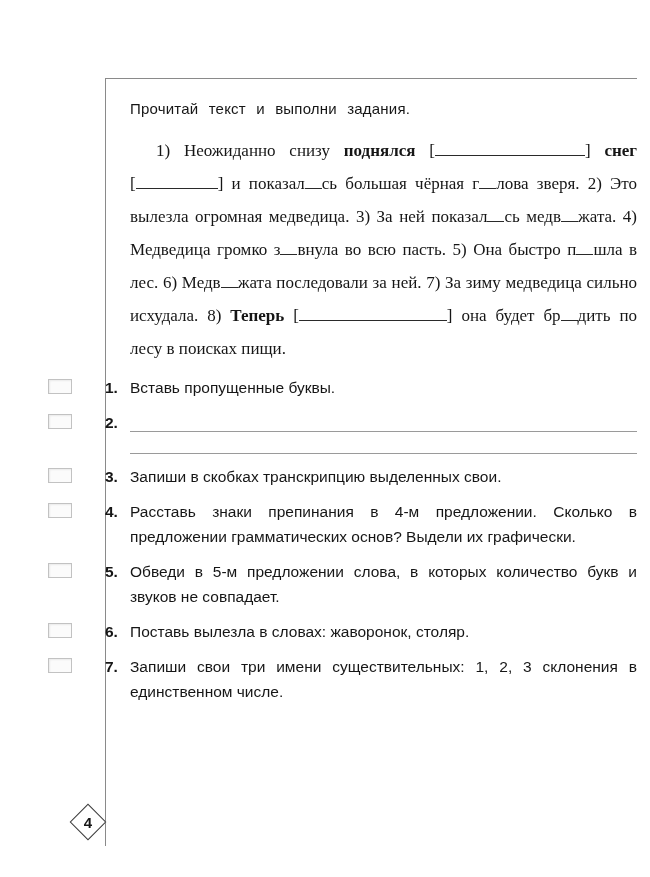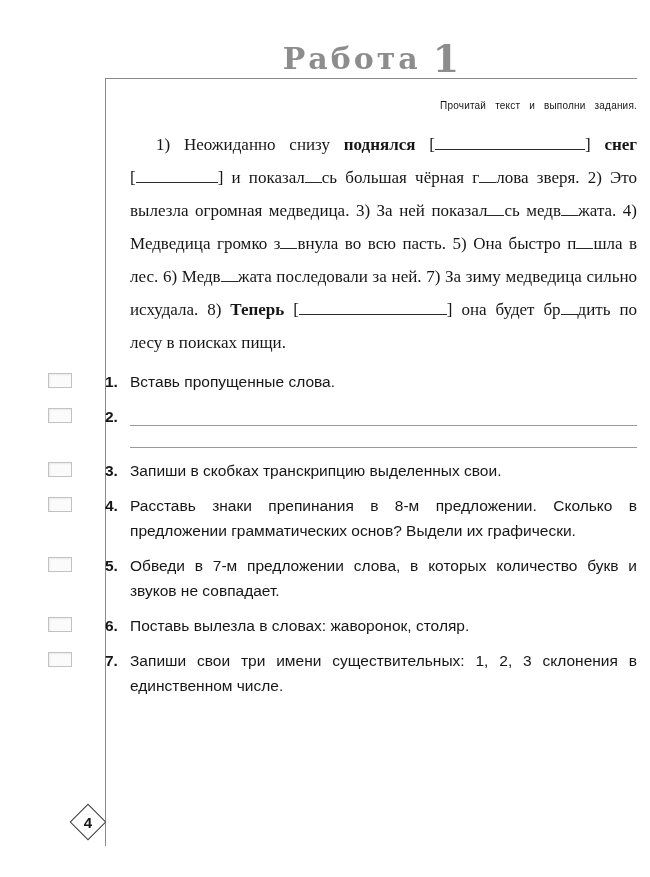--- a/index.html
+++ b/index.html
@@ -25,22 +25,22 @@
     font-weight:700;
     color:var(--title-gray,#8d8d8d);
   }
   .title-word { font-size:30px; letter-spacing:3px; vertical-align:baseline; }
   .title-num  { font-size:38px; margin-left:12px; vertical-align:-3px; }
 
   
   .content { position:absolute; left:130px; right:13px; top:100px; }
 
   .intro {
-    text-align:right;
-    font-size:10px;
+    text-align:left;
+    font-size:15px;
     word-spacing:6px;
     letter-spacing:0.2px;
     margin-bottom:17px;
   }
 
   .reading {
     font-family:"Liberation Serif", serif;
     font-size:17px;
     line-height:33px;
     text-align:justify;
@@ -91,34 +91,31 @@
   }
 </style>
 </head>
 <body>
 
 <div class="page">
 
   <div class="rule-h"></div>
   <div class="rule-v"></div>
 
-  <div class="title-wrap">
-    <span class="title-word">Работа</span><span class="title-num">1</span>
-  </div>
 
   <div class="content">
     <div class="intro">Прочитай текст и выполни задания.</div>
 
     <div class="reading"><span>1) Неожиданно снизу </span><span class="bold">поднялся</span><span> </span><span class="nowrap">[<span class="blank-line" style="width: 150px;"></span>]</span><span> </span><span class="bold">снег</span><span> </span><span class="nowrap">[<span class="blank-line" style="width: 82px;"></span>]</span><span> и </span><span class="nowrap"><span>показал</span><span class="blank-line" style="width: 17px;"></span><span>сь</span></span><span> большая чёрная </span><span class="nowrap"><span>г</span><span class="blank-line" style="width: 17px;"></span><span>лова</span></span><span> зверя. 2) Это вылезла огромная медведица. 3) За ней </span><span class="nowrap"><span>показал</span><span class="blank-line" style="width: 17px;"></span><span>сь</span></span><span> </span><span class="nowrap"><span>медв</span><span class="blank-line" style="width: 17px;"></span><span>жата</span></span><span>. 4) Медведица громко </span><span class="nowrap"><span>з</span><span class="blank-line" style="width: 17px;"></span><span>внула</span></span><span> во всю пасть. 5) Она быстро </span><span class="nowrap"><span>п</span><span class="blank-line" style="width: 17px;"></span><span>шла</span></span><span> в лес. 6) </span><span class="nowrap"><span>Медв</span><span class="blank-line" style="width: 17px;"></span><span>жата</span></span><span> последовали за ней. 7) За зиму медведица сильно исхудала. 8) </span><span class="bold">Теперь</span><span> </span><span class="nowrap">[<span class="blank-line" style="width: 148px;"></span>]</span><span> она будет </span><span class="nowrap"><span>бр</span><span class="blank-line" style="width: 17px;"></span><span>дить</span></span><span> по лесу в поисках пищи.</span></div>
 
     <div class="tasks">
   <div class="task">
     <span class="checkbox"></span>
     <span class="task-num">1.</span>
-    <div class="task-text">Вставь пропущенные слова.</div>
+    <div class="task-text">Вставь пропущенные буквы.</div>
 
   </div>
 
   <div class="task">
     <span class="checkbox"></span>
     <span class="task-num">2.</span>
     <div class="write-lines">
             <div class="write-line"></div>
             <div class="write-line"></div>
           </div>
@@ -127,28 +124,28 @@
   <div class="task">
     <span class="checkbox"></span>
     <span class="task-num">3.</span>
     <div class="task-text">Запиши в скобках транскрипцию выделенных свои.</div>
 
   </div>
 
   <div class="task">
     <span class="checkbox"></span>
     <span class="task-num">4.</span>
-    <div class="task-text">Расставь знаки препинания в 8-м предложении. Сколько в предложении грамматических основ? Выдели их графически.</div>
+    <div class="task-text">Расставь знаки препинания в 4-м предложении. Сколько в предложении грамматических основ? Выдели их графически.</div>
 
   </div>
 
   <div class="task">
     <span class="checkbox"></span>
     <span class="task-num">5.</span>
-    <div class="task-text">Обведи в 7-м предложении слова, в которых количество букв и звуков не совпадает.</div>
+    <div class="task-text">Обведи в 5-м предложении слова, в которых количество букв и звуков не совпадает.</div>
 
   </div>
 
   <div class="task">
     <span class="checkbox"></span>
     <span class="task-num">6.</span>
     <div class="task-text">Поставь вылезла в словах: жаворонок, столяр.</div>
 
   </div>
 

